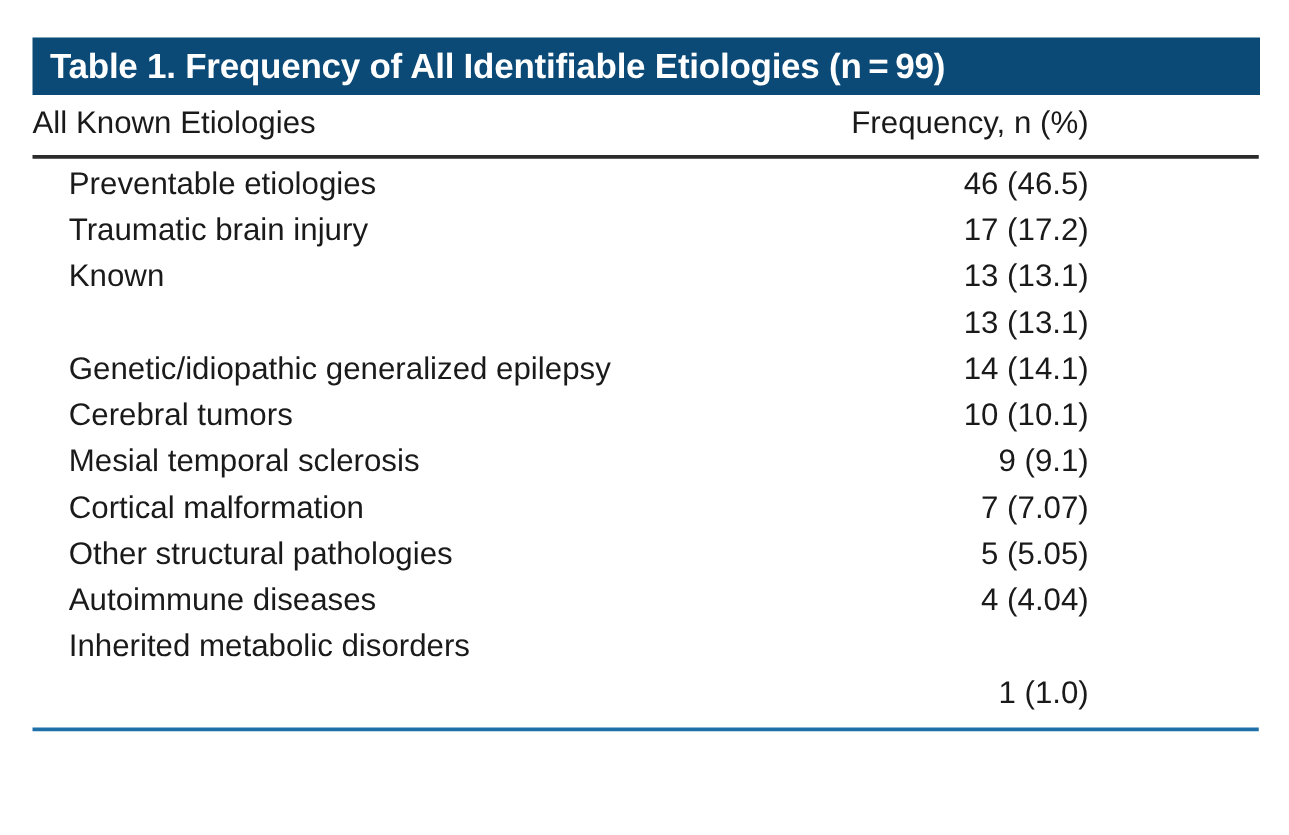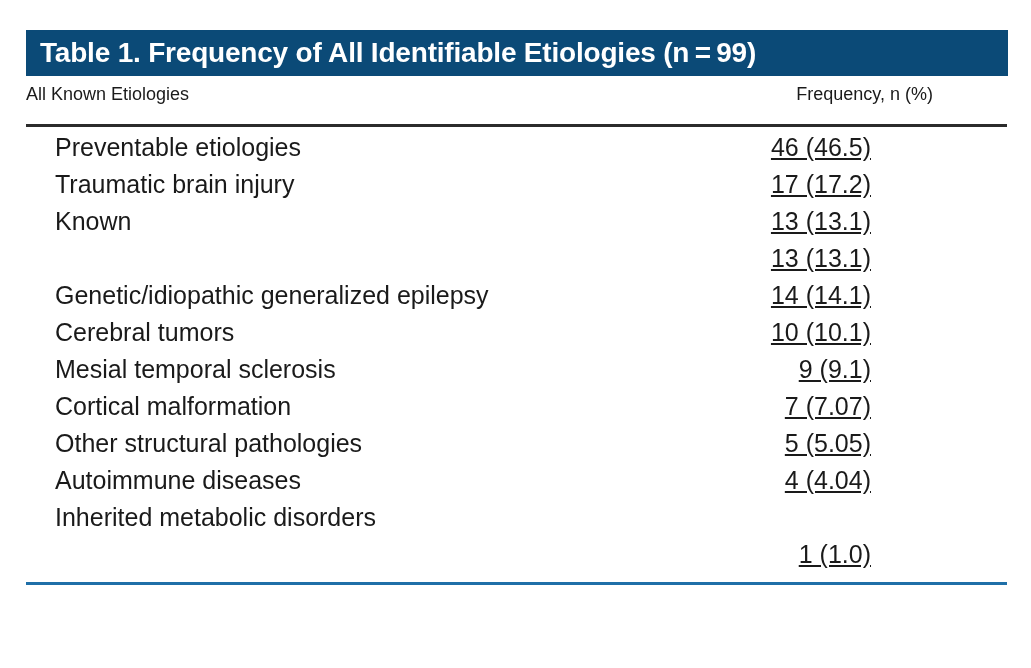--- a/index.html
+++ b/index.html
@@ -41,30 +41,29 @@
 
   
   .col-header-row {
     display: flex;
     align-items: baseline;
     height: 48px;
     padding-top: 8px;
     box-sizing: border-box;
   }
   .col-header-label {
-    font-size: 18px;
+    font-size: 25px;
     white-space: nowrap;
     color: #1a1a1a;
   }
   .col-header-etiology {
     flex: 0 0 655px;
   }
   .col-header-frequency {
     flex: 1 1 auto;
-    text-align: right;
     padding-right: 75px;
   }
 
   .rule-dark {
     border-top: 3px solid #2b2b2b;
     width: 981px;
   }
   .rule-blue {
     border-top: 3px solid #1f6fa8;
     width: 981px;
@@ -87,21 +86,20 @@
     white-space: nowrap;
     color: #1a1a1a;
   }
   .cell-value {
     flex: 1 1 auto;
     font-size: 25px;
     text-align: right;
     padding-right: 137px;
     white-space: nowrap;
     color: #1a1a1a;
-    text-decoration: underline;
   }
 </style>
 </head>
 <body>
 
 <div class="table-wrap">
 
   <div class="table-title-bar">
     <span class="table-title">Table 1. Frequency of All Identifiable Etiologies (n = 99)</span>
   </div>

